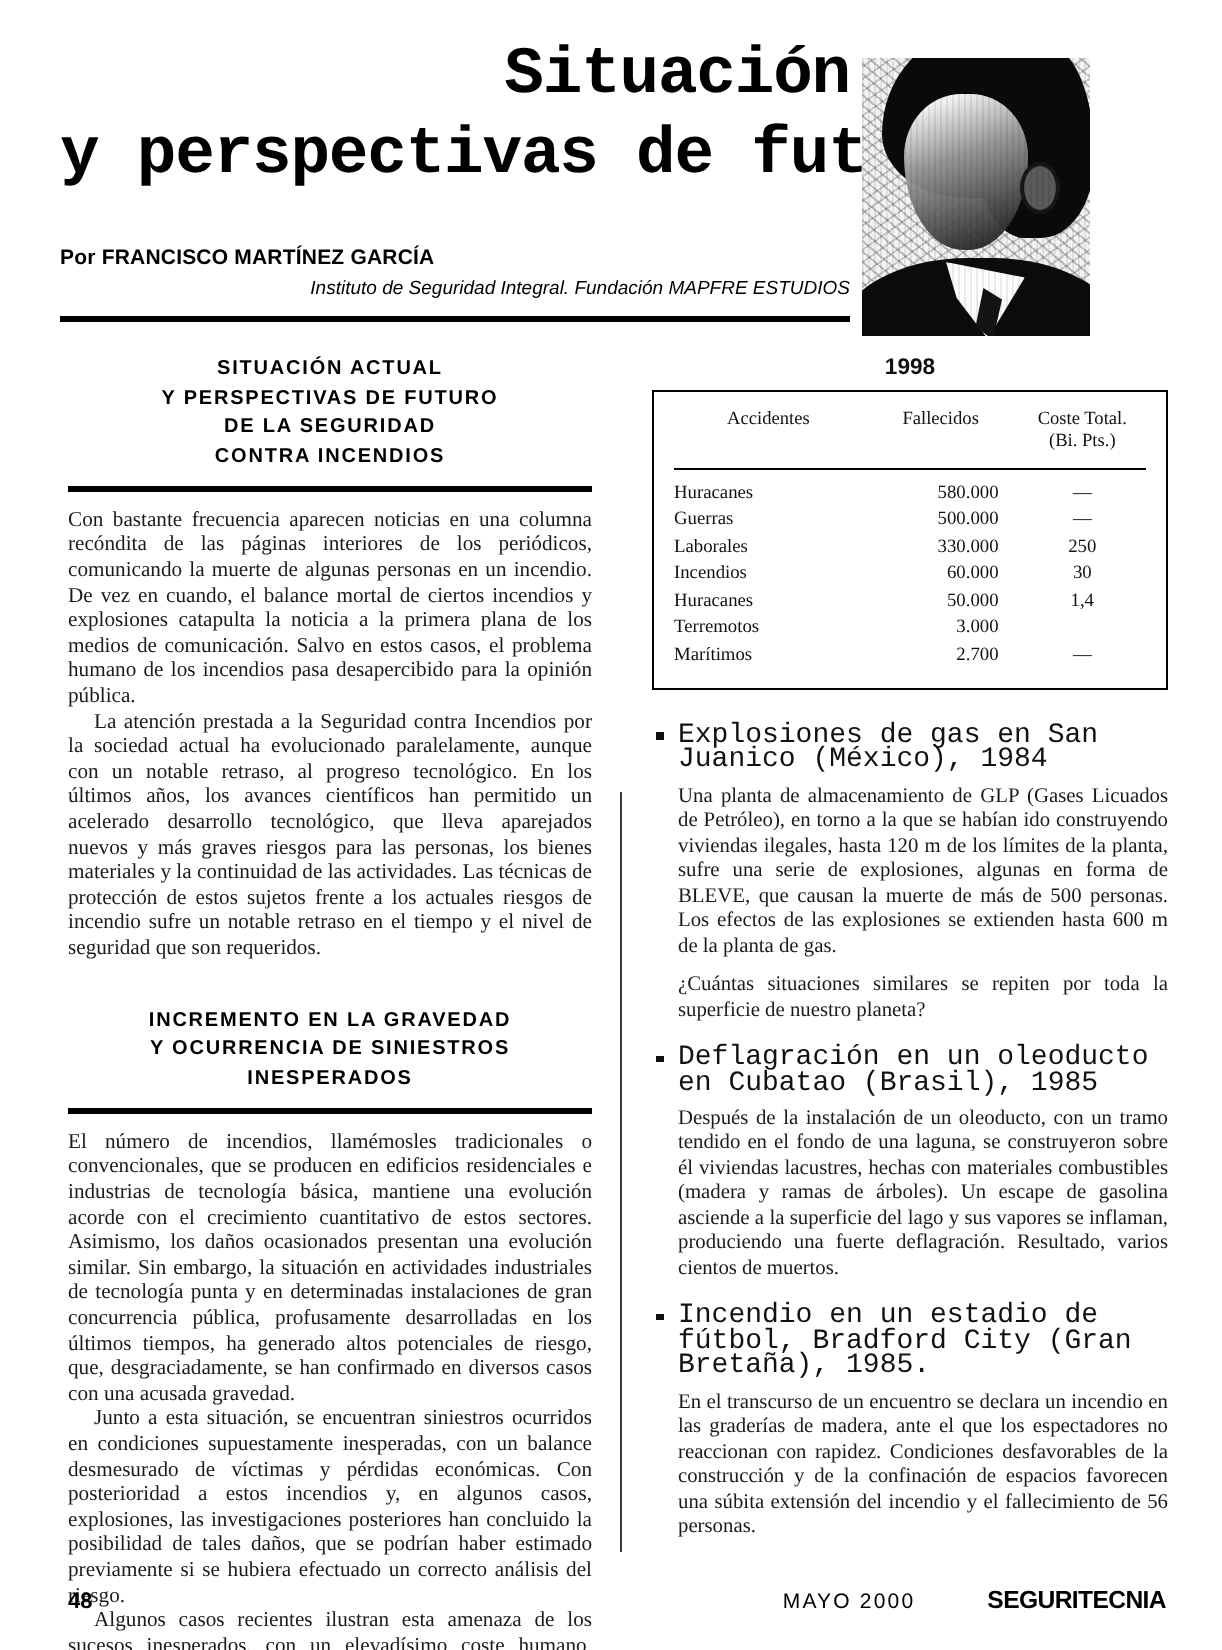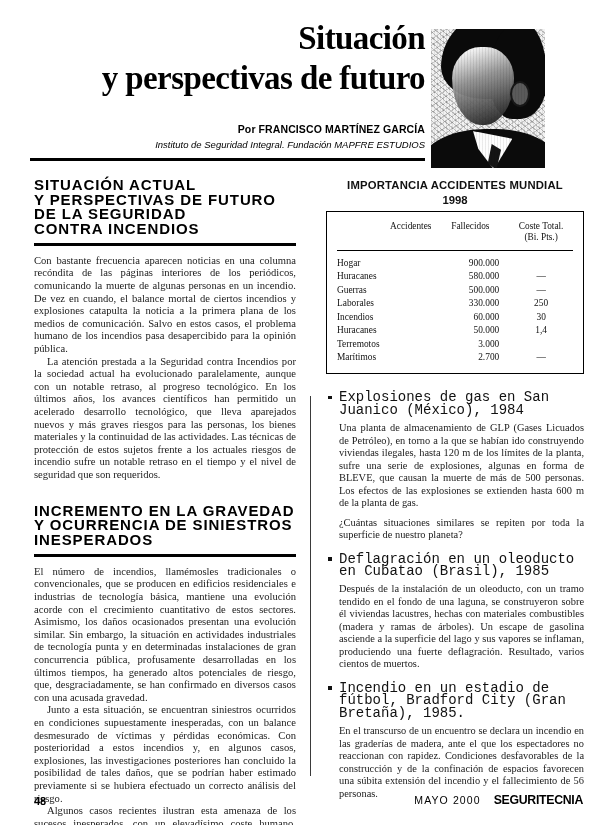--- a/index.html
+++ b/index.html
@@ -26,34 +26,34 @@
     height: 178px;
   }
   .title-block {
     position: absolute;
     left: 30px;
     top: 18px;
     width: 395px;
     text-align: right;
   }
   .title-line {
-    font-family: Liberation Serif, serif;
+    font-family: Liberation Mono, monospace;
     font-weight: bold;
     font-size: 33px;
     line-height: 40px;
     letter-spacing: -0.6px;
     color: #000;
     white-space: nowrap;
   }
   .byline {
     position: absolute;
     left: 30px;
     top: 123px;
     width: 395px;
-    text-align: right;
+    text-align: left;
     font-family: "Liberation Sans", sans-serif;
     font-weight: bold;
     font-size: 10.5px;
     letter-spacing: 0.1px;
     color: #000;
   }
   .affiliation {
     position: absolute;
     left: 30px;
     top: 139px;
@@ -170,26 +170,27 @@
     left: 310px;
     top: 218px;
     width: 1px;
     height: 380px;
     background: #3a3a3a;
   }
 
   h2.sec {
     font-family: "Liberation Sans", sans-serif;
     font-weight: bold;
-    font-size: 15px;
+    font-size: 10px;
     line-height: 14.6px;
     letter-spacing: 0.9px;
     margin: 0;
     color: #000;
     text-transform: uppercase;
+    text-align: center;
   }
   .sec-rule {
     height: 2.5px;
     background: #000;
     margin: 7px 0 9px 0;
   }
   .sec-block { margin-top: 0; }
   .sec-block.second { margin-top: 22px; }
 
   p.body {
@@ -234,21 +235,21 @@
   }
   table.acc th {
     font-weight: normal;
     font-size: 9.3px;
     line-height: 11px;
     padding: 2px 0 7px 0;
     border-bottom: 1.4px solid #000;
     color: #111;
     vertical-align: top;
   }
-  table.acc th.c1 { text-align: right;  width: 40%; }
+  table.acc th.c1 { text-align: center;  width: 40%; }
   table.acc th.c2 { text-align: center; width: 33%; }
   table.acc th.c3 { text-align: center; width: 27%; }
   table.acc td {
     font-size: 9.4px;
     line-height: 12.3px;
     padding: 0.6px 0;
     color: #111;
   }
   table.acc tr:first-child td { padding-top: 6px; }
   table.acc td.c1 { text-align: left; }
@@ -293,21 +294,21 @@
     font-weight: bold;
     font-size: 11px;
     color: #000;
   }
   .footer-right {
     position: absolute;
     right: 28px;
     top: 793px;
     display: flex;
     align-items: baseline;
-    gap: 2px;
+    gap: 25px;
   }
   .footer-date {
     font-family: "Liberation Sans", sans-serif;
     font-size: 10.5px;
     letter-spacing: 1.1px;
     color: #000;
   }
   .footer-brand {
     font-family: "Liberation Sans", sans-serif;
     font-weight: bold;
@@ -371,41 +372,35 @@
         <div class="sec-rule"></div>
         <p class="body first">El número de incendios, llamémosles tradicionales o convencionales, que se producen en edificios residenciales e industrias de tecnología básica, mantiene una evolución acorde con el crecimiento cuantitativo de estos sectores. Asimismo, los daños ocasionados presentan una evolución similar. Sin embargo, la situación en actividades industriales de tecnología punta y en determinadas instalaciones de gran concurrencia pública, profusamente desarrolladas en los últimos tiempos, ha generado altos potenciales de riesgo, que, desgraciadamente, se han confirmado en diversos casos con una acusada gravedad.</p>
         <p class="body">Junto a esta situación, se encuentran siniestros ocurridos en condiciones supuestamente inesperadas, con un balance desmesurado de víctimas y pérdidas económicas. Con posterioridad a estos incendios y, en algunos casos, explosiones, las investigaciones posteriores han concluido la posibilidad de tales daños, que se podrían haber estimado previamente si se hubiera efectuado un correcto análisis del riesgo.</p>
         <p class="body">Algunos casos recientes ilustran esta amenaza de los sucesos inesperados, con un elevadísimo coste humano, social y económico, y denuncian la existencia de situaciones similares, que, en cualquier momento, pueden materializarse en una catástrofe.</p>
       </div>
 
     </div>
 
     <div class="col-right">
 
-      <div class="tbl-title">IMPORTANCIA ACCIDENTES MUNDIAL</div>
       <div class="tbl-year">1998</div>
 
       <div class="tbl-frame">
         <table class="acc">
           <thead>
             <tr>
               <th class="c1">Accidentes</th>
               <th class="c2">Fallecidos</th>
               <th class="c3">
                 <span>Coste Total.</span><br>
                 <span>(Bi. Pts.)</span>
               </th>
             </tr>
           </thead>
           <tbody id="acc-body">
-              <tr>
-                <td class="c1">Hogar</td>
-                <td class="c2">900.000</td>
-                <td class="c3"></td>
-              </tr>
               <tr>
                 <td class="c1">Huracanes</td>
                 <td class="c2">580.000</td>
                 <td class="c3">—</td>
               </tr>
               <tr>
                 <td class="c1">Guerras</td>
                 <td class="c2">500.000</td>
                 <td class="c3">—</td>
               </tr>

